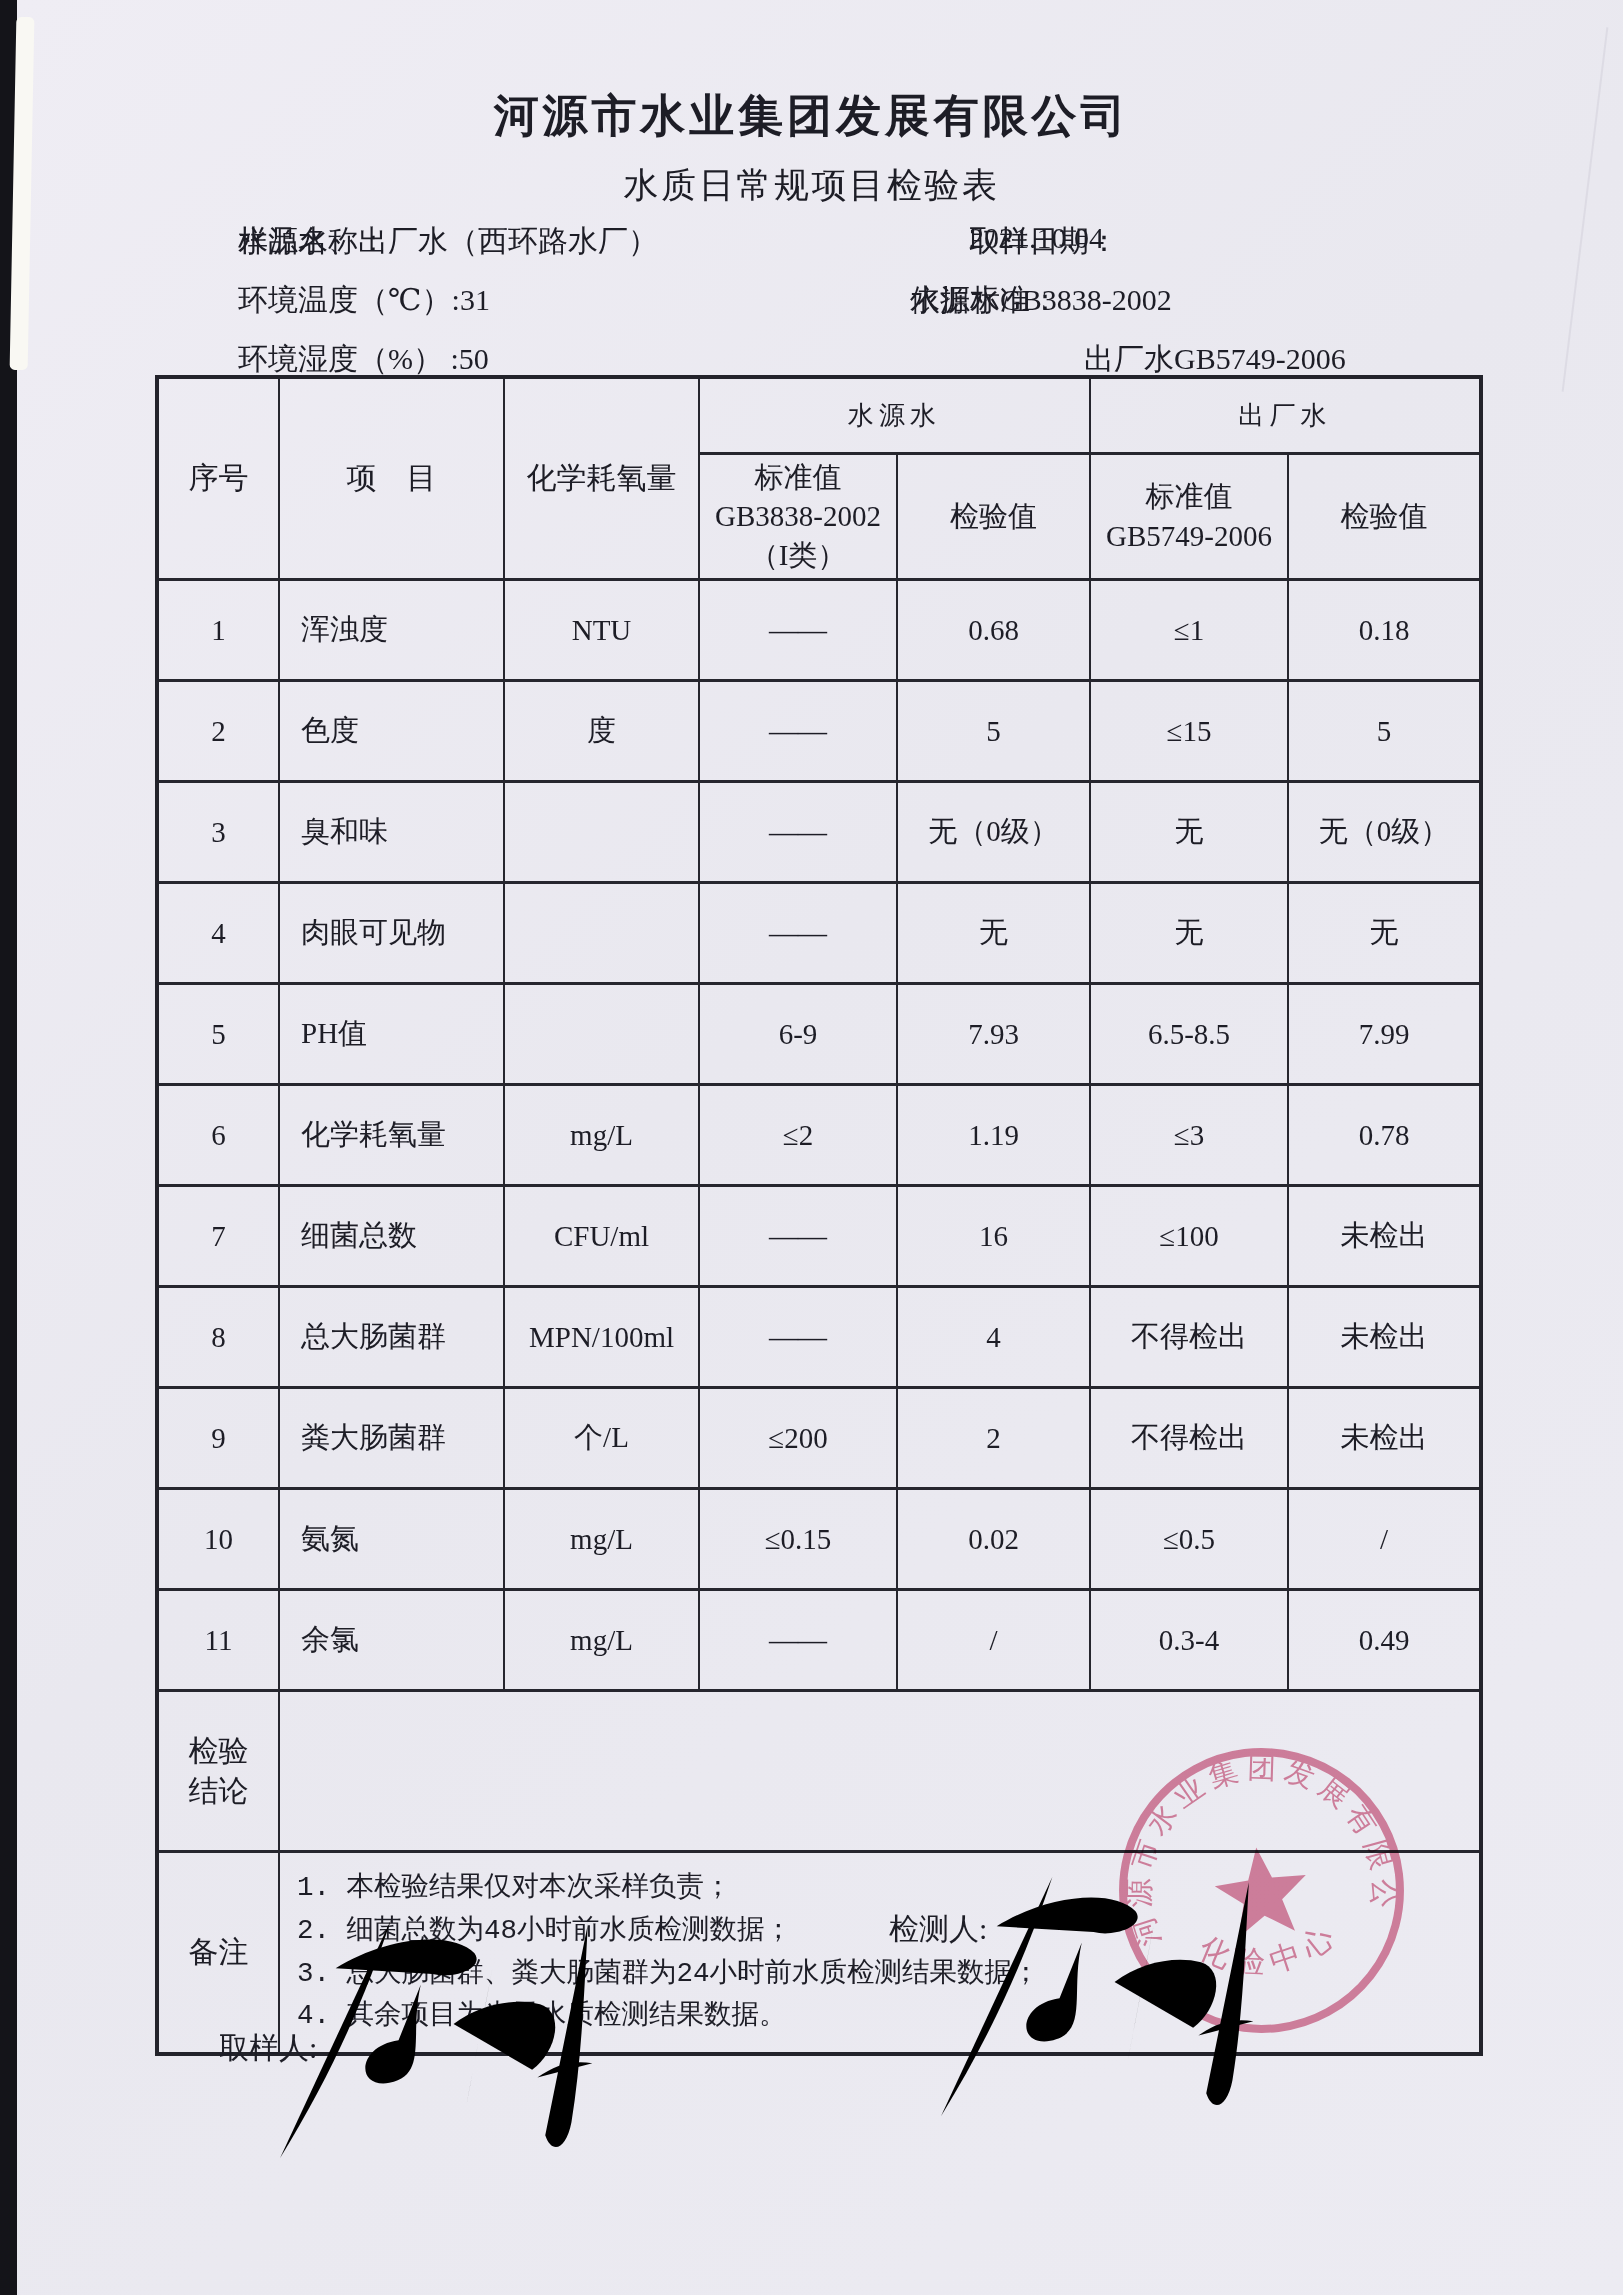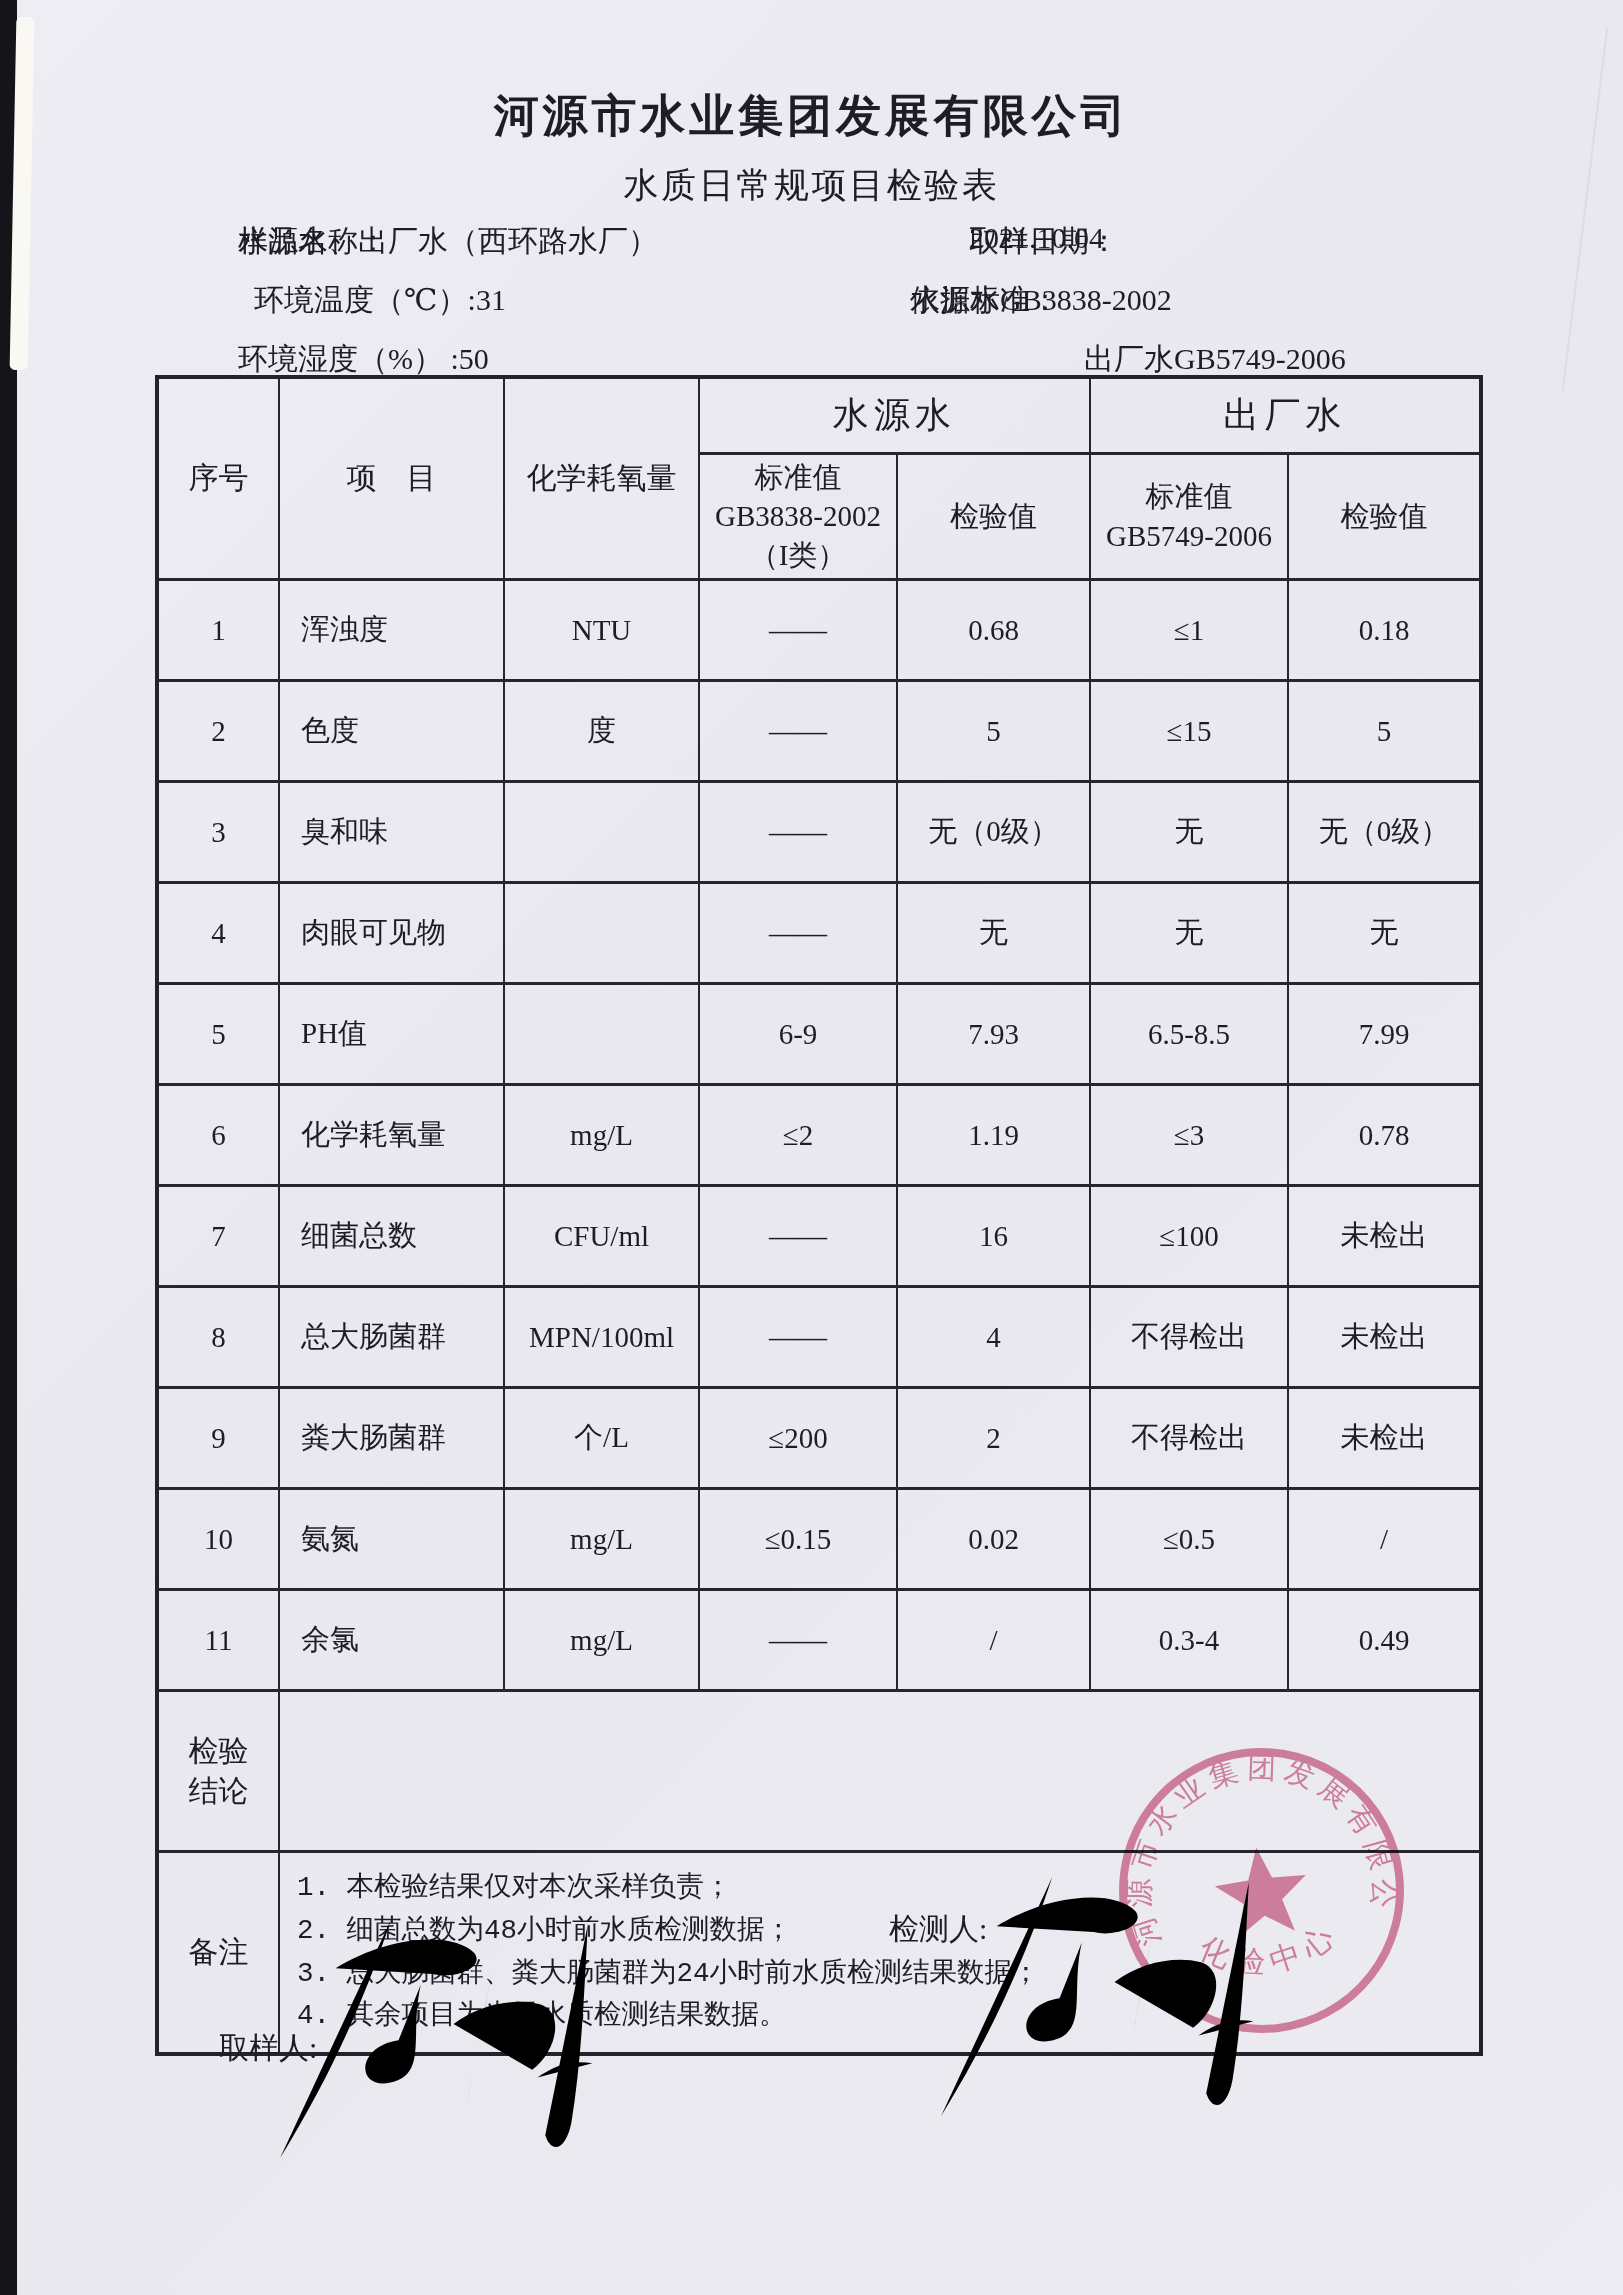--- a/index.html
+++ b/index.html
@@ -19,21 +19,21 @@
              font-size:35px;letter-spacing:2.6px;}
   .info-line{position:absolute;left:12px;width:100%;height:42px;font-size:30px;}
   .info-line span{position:absolute;white-space:nowrap;}
 
   .report-table{position:absolute;left:155px;top:375px;width:1323px;border-collapse:collapse;
                 table-layout:fixed;font-size:29px;}
   .report-table td,.report-table th{border:2px solid #26262e;border-top-width:3.3px;border-bottom-width:3.3px;
                 font-weight:normal;text-align:center;vertical-align:middle;padding:0;}
   .report-table{border:4.6px solid #23232b;}
   .preline{white-space:pre-line;line-height:1.35;}
-  .th-group{height:73px;font-size:36px;letter-spacing:5.2px;}
+  .th-group{height:73px;font-size:26px;letter-spacing:5.2px;}
   .th-sub{height:123px;font-size:29px;}
   .row-data td{height:98px;}
   td.item-cell{text-align:left;padding-left:21px;}
   .row-conclusion td{height:158px;}
   .row-remark td{height:181px;font-family:Liberation Mono, monospace;}
   td.remark-body{text-align:left;vertical-align:middle;padding:9.2px 6.5px 9.2px 17px;font-size:27.5px;}
   .remark-line{line-height:1.55;white-space:nowrap;}
   .label-col{font-size:30px;}
 
   .sig-label{position:absolute;font-size:30px;white-space:nowrap;}
@@ -59,21 +59,21 @@
     <span style="left:226px;">
         <span>样品名称：</span>
         <span>水源水、出厂水（西环路水厂）</span>
       </span>
     <span style="left:957px;">
         <span>取样日期：</span> 
         <span>2021.10.04</span>
       </span>
   </div>
   <div class="info-line" style="top:280px;">
-    <span style="left:226px;margin-left:16px;">环境温度（℃）:31</span>
+    <span style="left:226px;">环境温度（℃）:31</span>
     <span style="left:898px;">
         <span>依据标准：</span>
         <span>水源水GB3838-2002</span>
       </span>
   </div>
   <div class="info-line" style="top:339px;">
     <span style="left:226px;">环境湿度（%）  :50</span>
     <span style="left:1072px;">出厂水GB5749-2006</span>
   </div>
 

